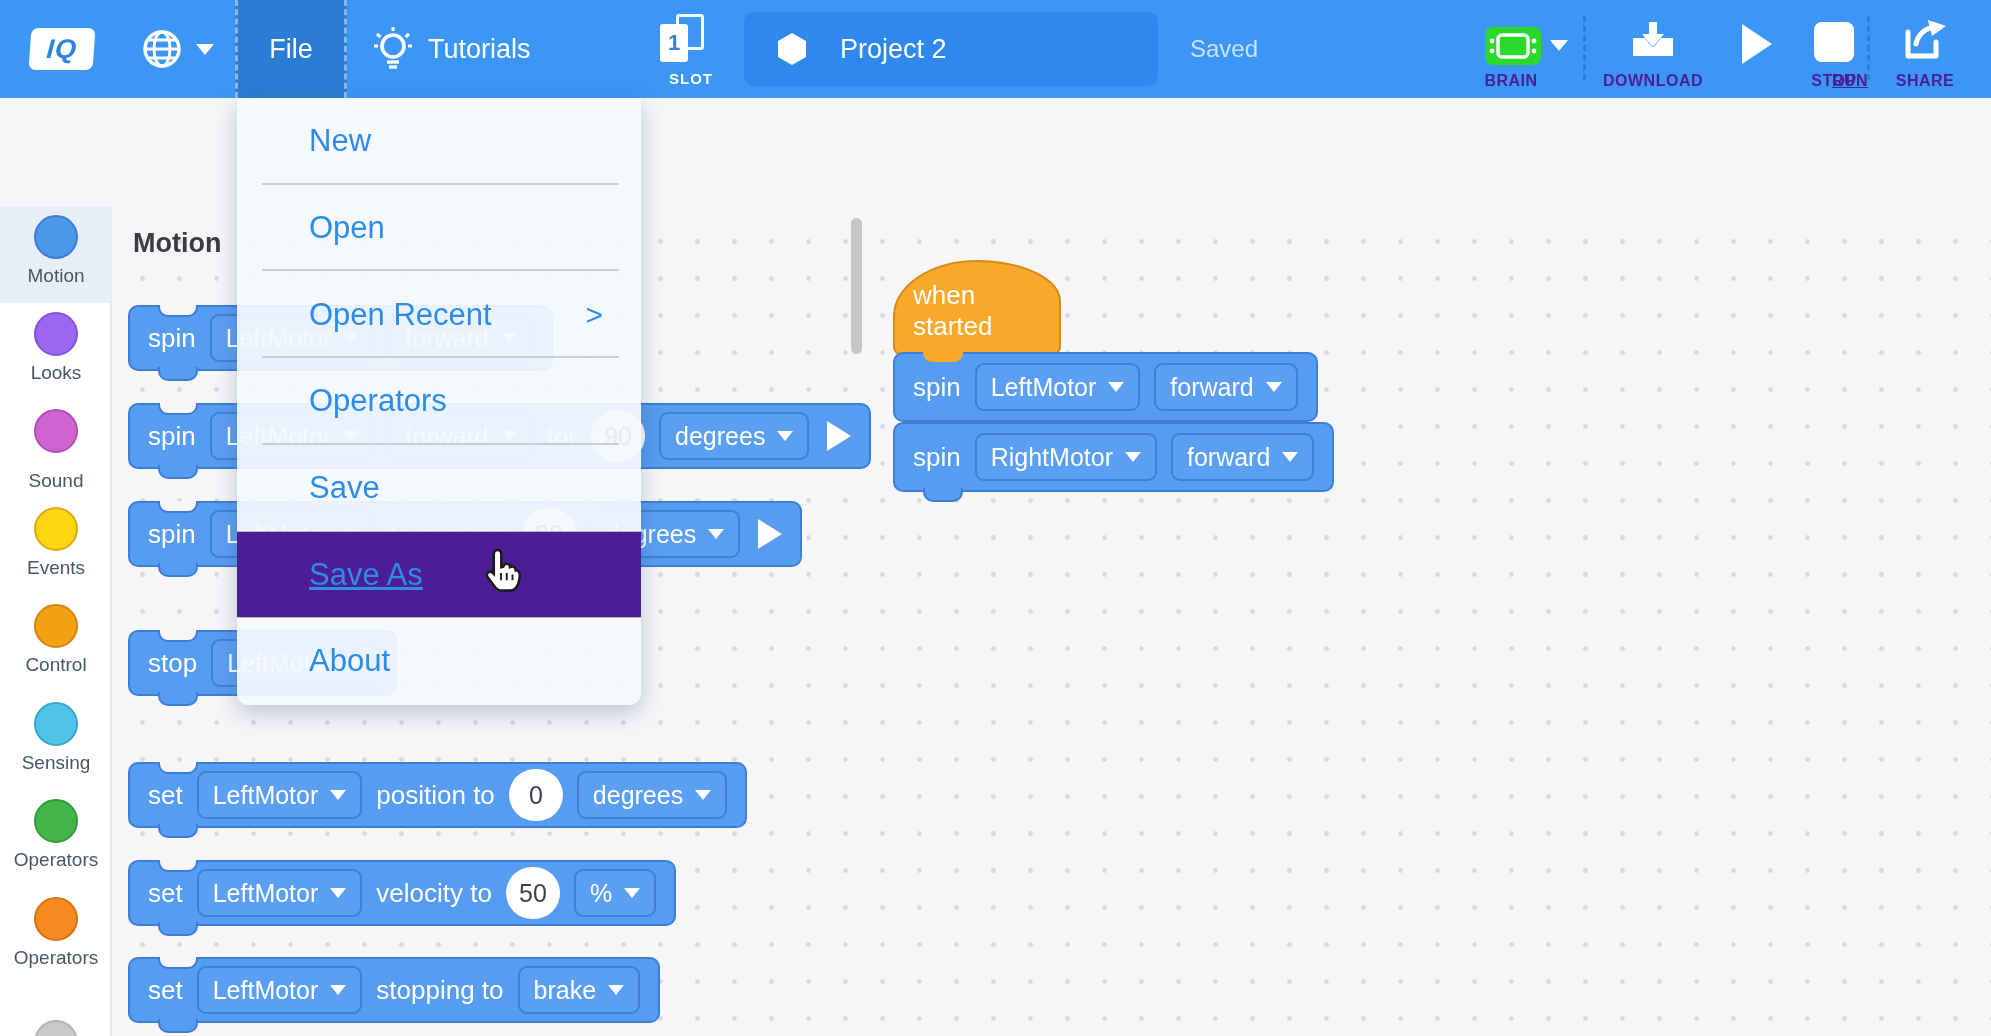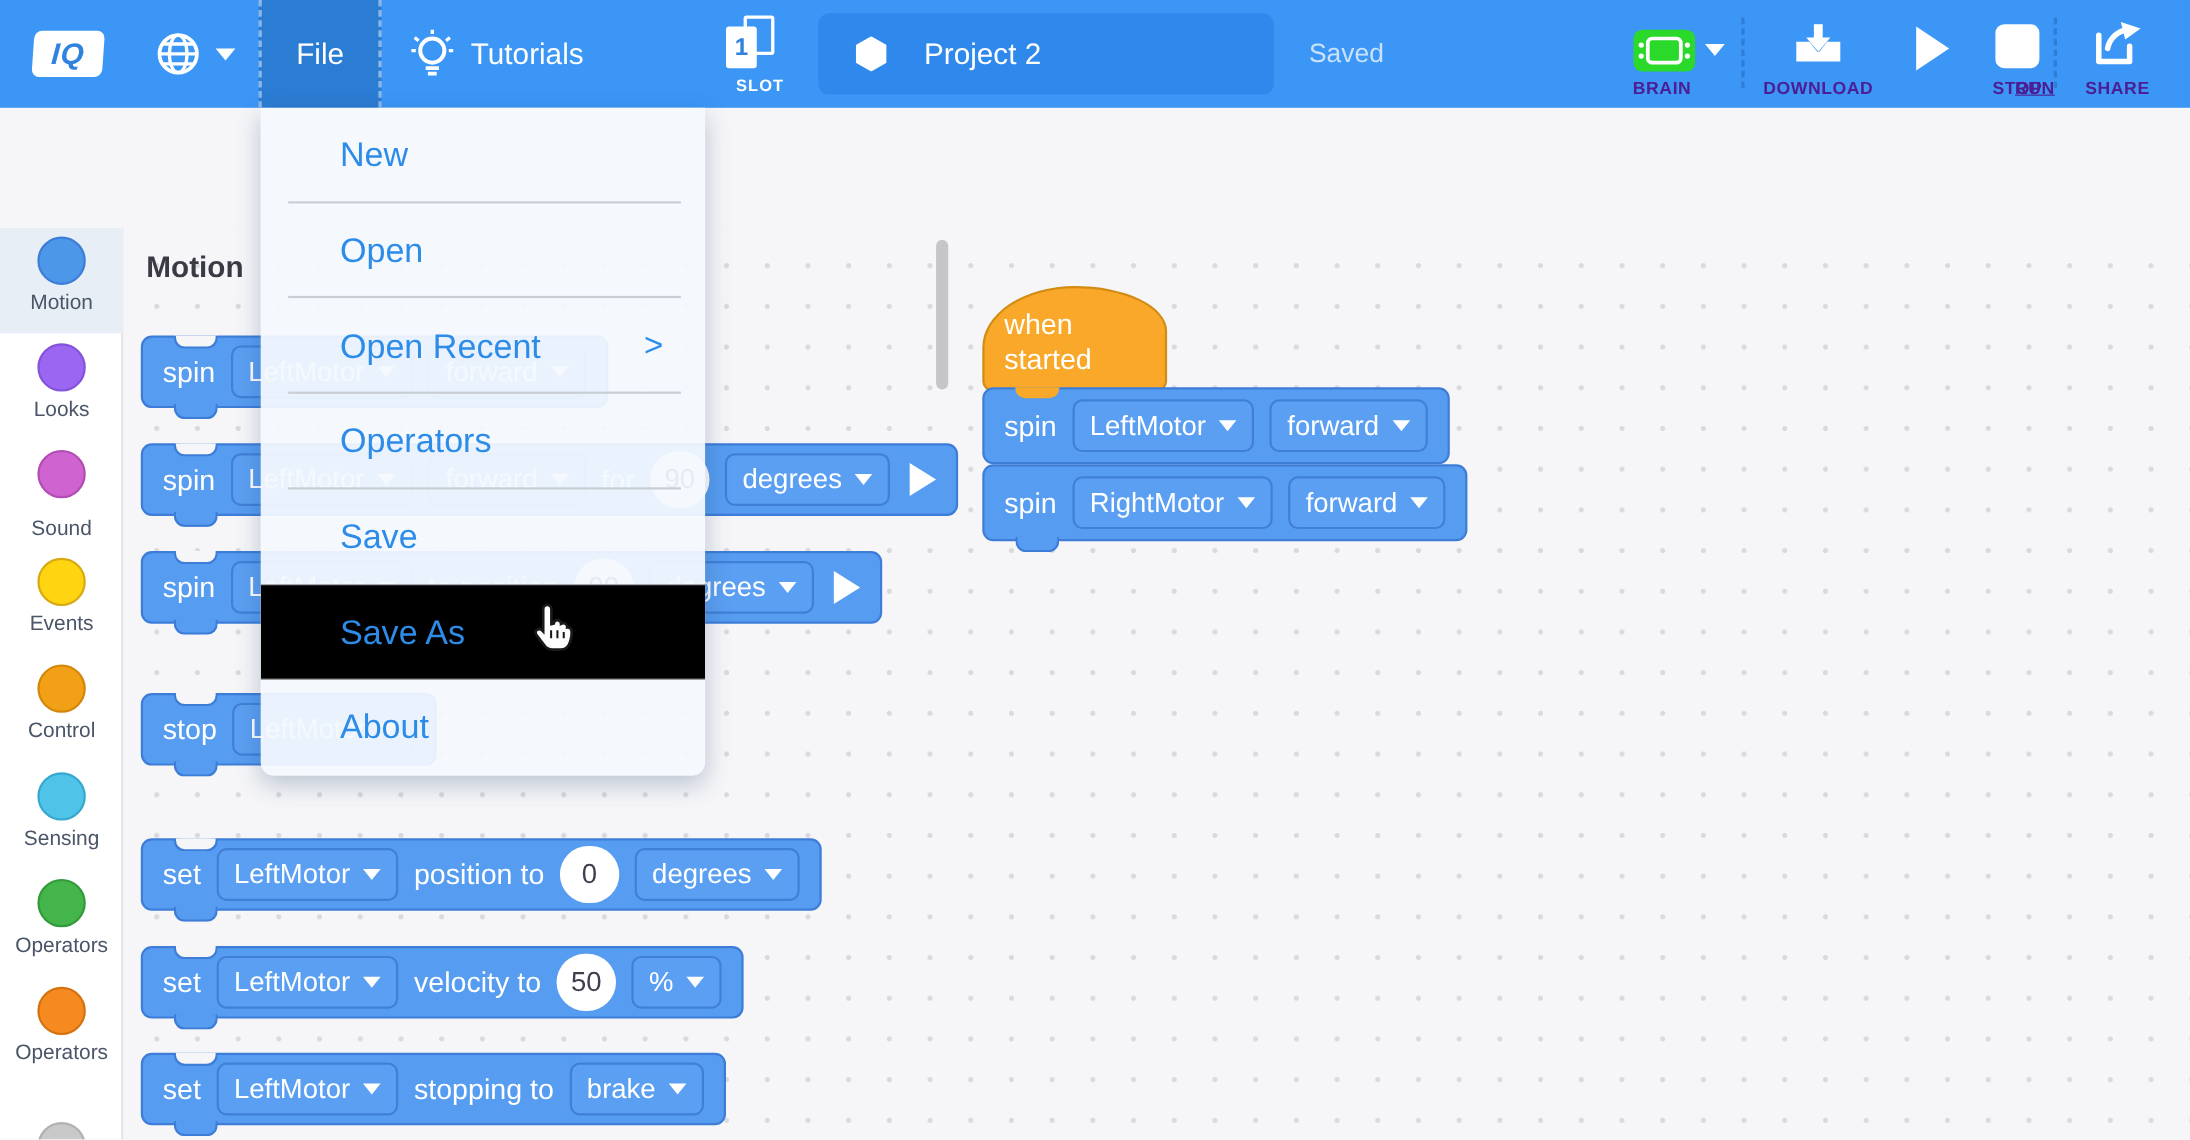--- a/index.html
+++ b/index.html
@@ -95,21 +95,21 @@
        border-radius:90px 90px 10px 10px / 60px 44px 10px 10px;display:flex;align-items:flex-end;
        padding:0 0 12px 18px;color:#fff;font-size:26px;z-index:5;}
   .joint{position:absolute;top:-2px;left:28px;width:40px;height:10px;background:var(--hat);border-radius:0 0 9px 9px;}
 
   
   .menu{position:absolute;left:237px;top:98px;width:404px;height:607px;background:rgba(244,249,254,.93);
         border-radius:0 0 12px 12px;box-shadow:0 8px 22px rgba(40,70,110,.28);z-index:60;overflow:hidden;}
   .mitem{height:86.7px;display:flex;align-items:center;justify-content:space-between;
          padding:0 38px 0 72px;color:var(--menutext);font-size:31px;position:relative;}
   .mitem .divider{position:absolute;left:25px;right:22px;bottom:0;border-bottom:2px solid #C9CDD4;}
-  .mitem.hl{background:#000000;border-top:1px solid #B5B8BF;border-bottom:1px solid #B5B8BF;}
+  .mitem.hl{background:#4c1d95;border-top:1px solid #B5B8BF;border-bottom:1px solid #B5B8BF;text-decoration:underline;}
   .marrow{font-size:30px;}
 
   .cursor{position:absolute;left:478px;top:548px;z-index:80;}
 </style>
 </head>
 <body>
 
 <div id="stage">
 
   <div class="canvas"></div>

